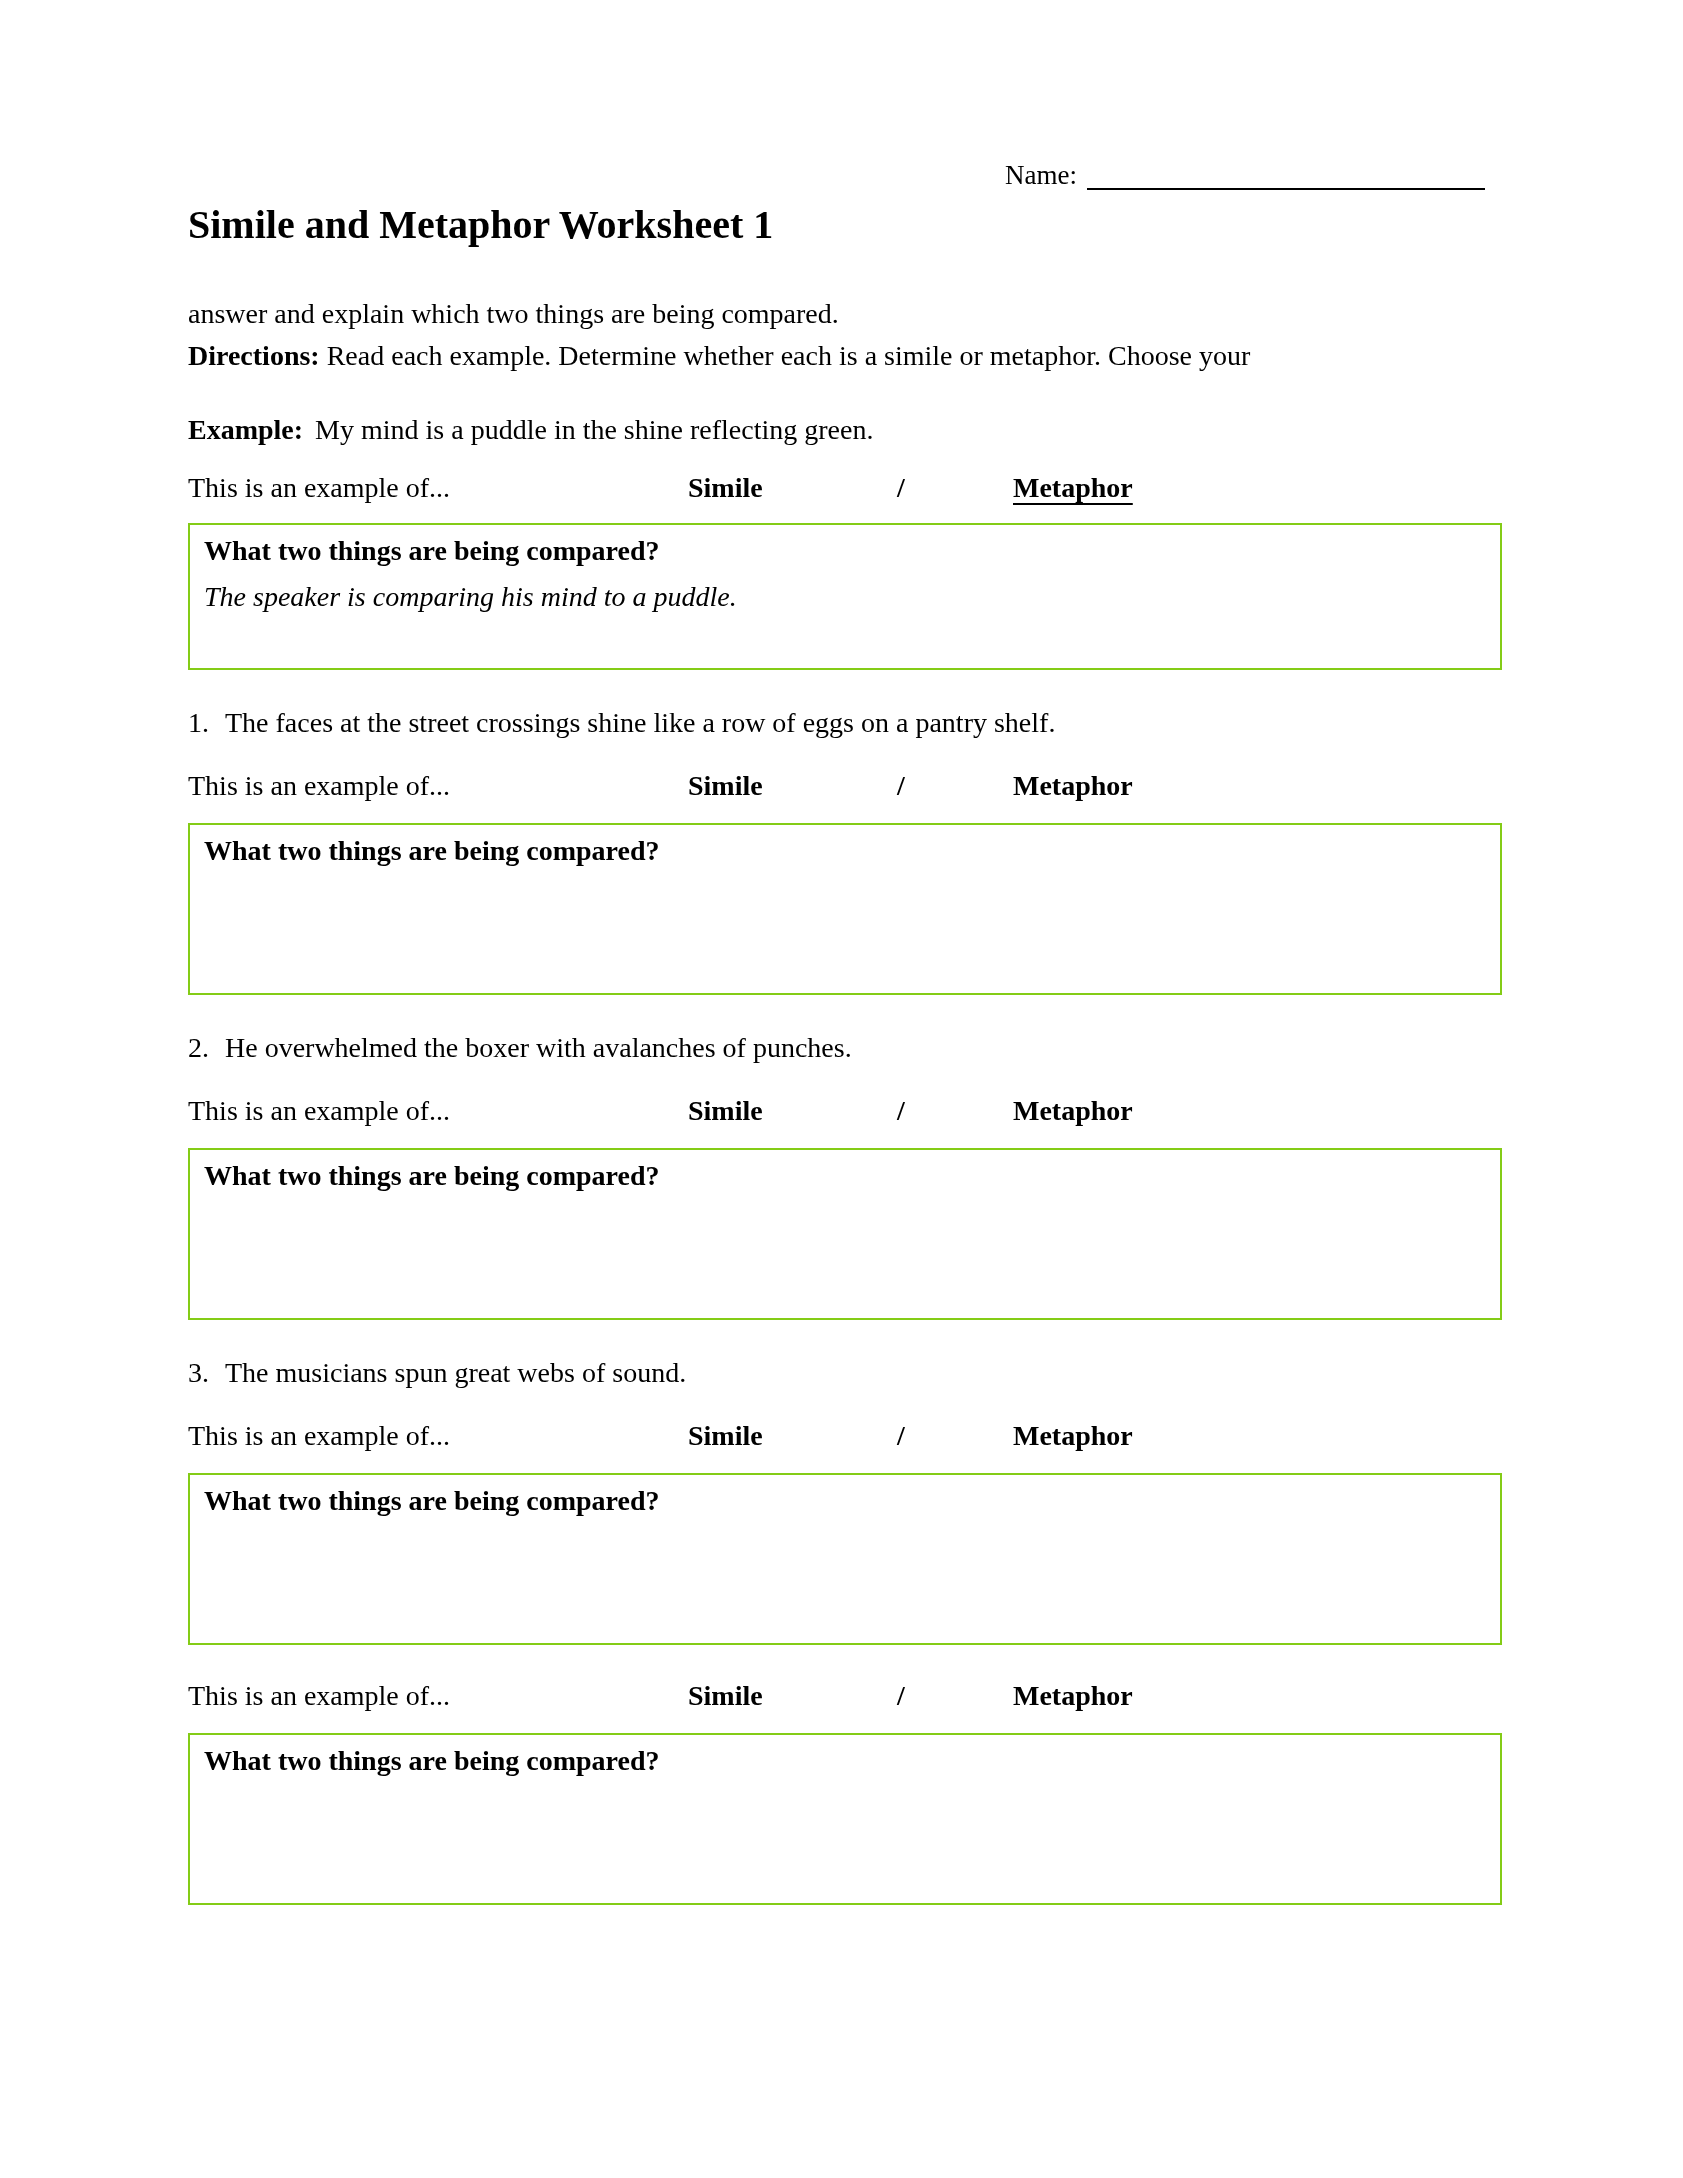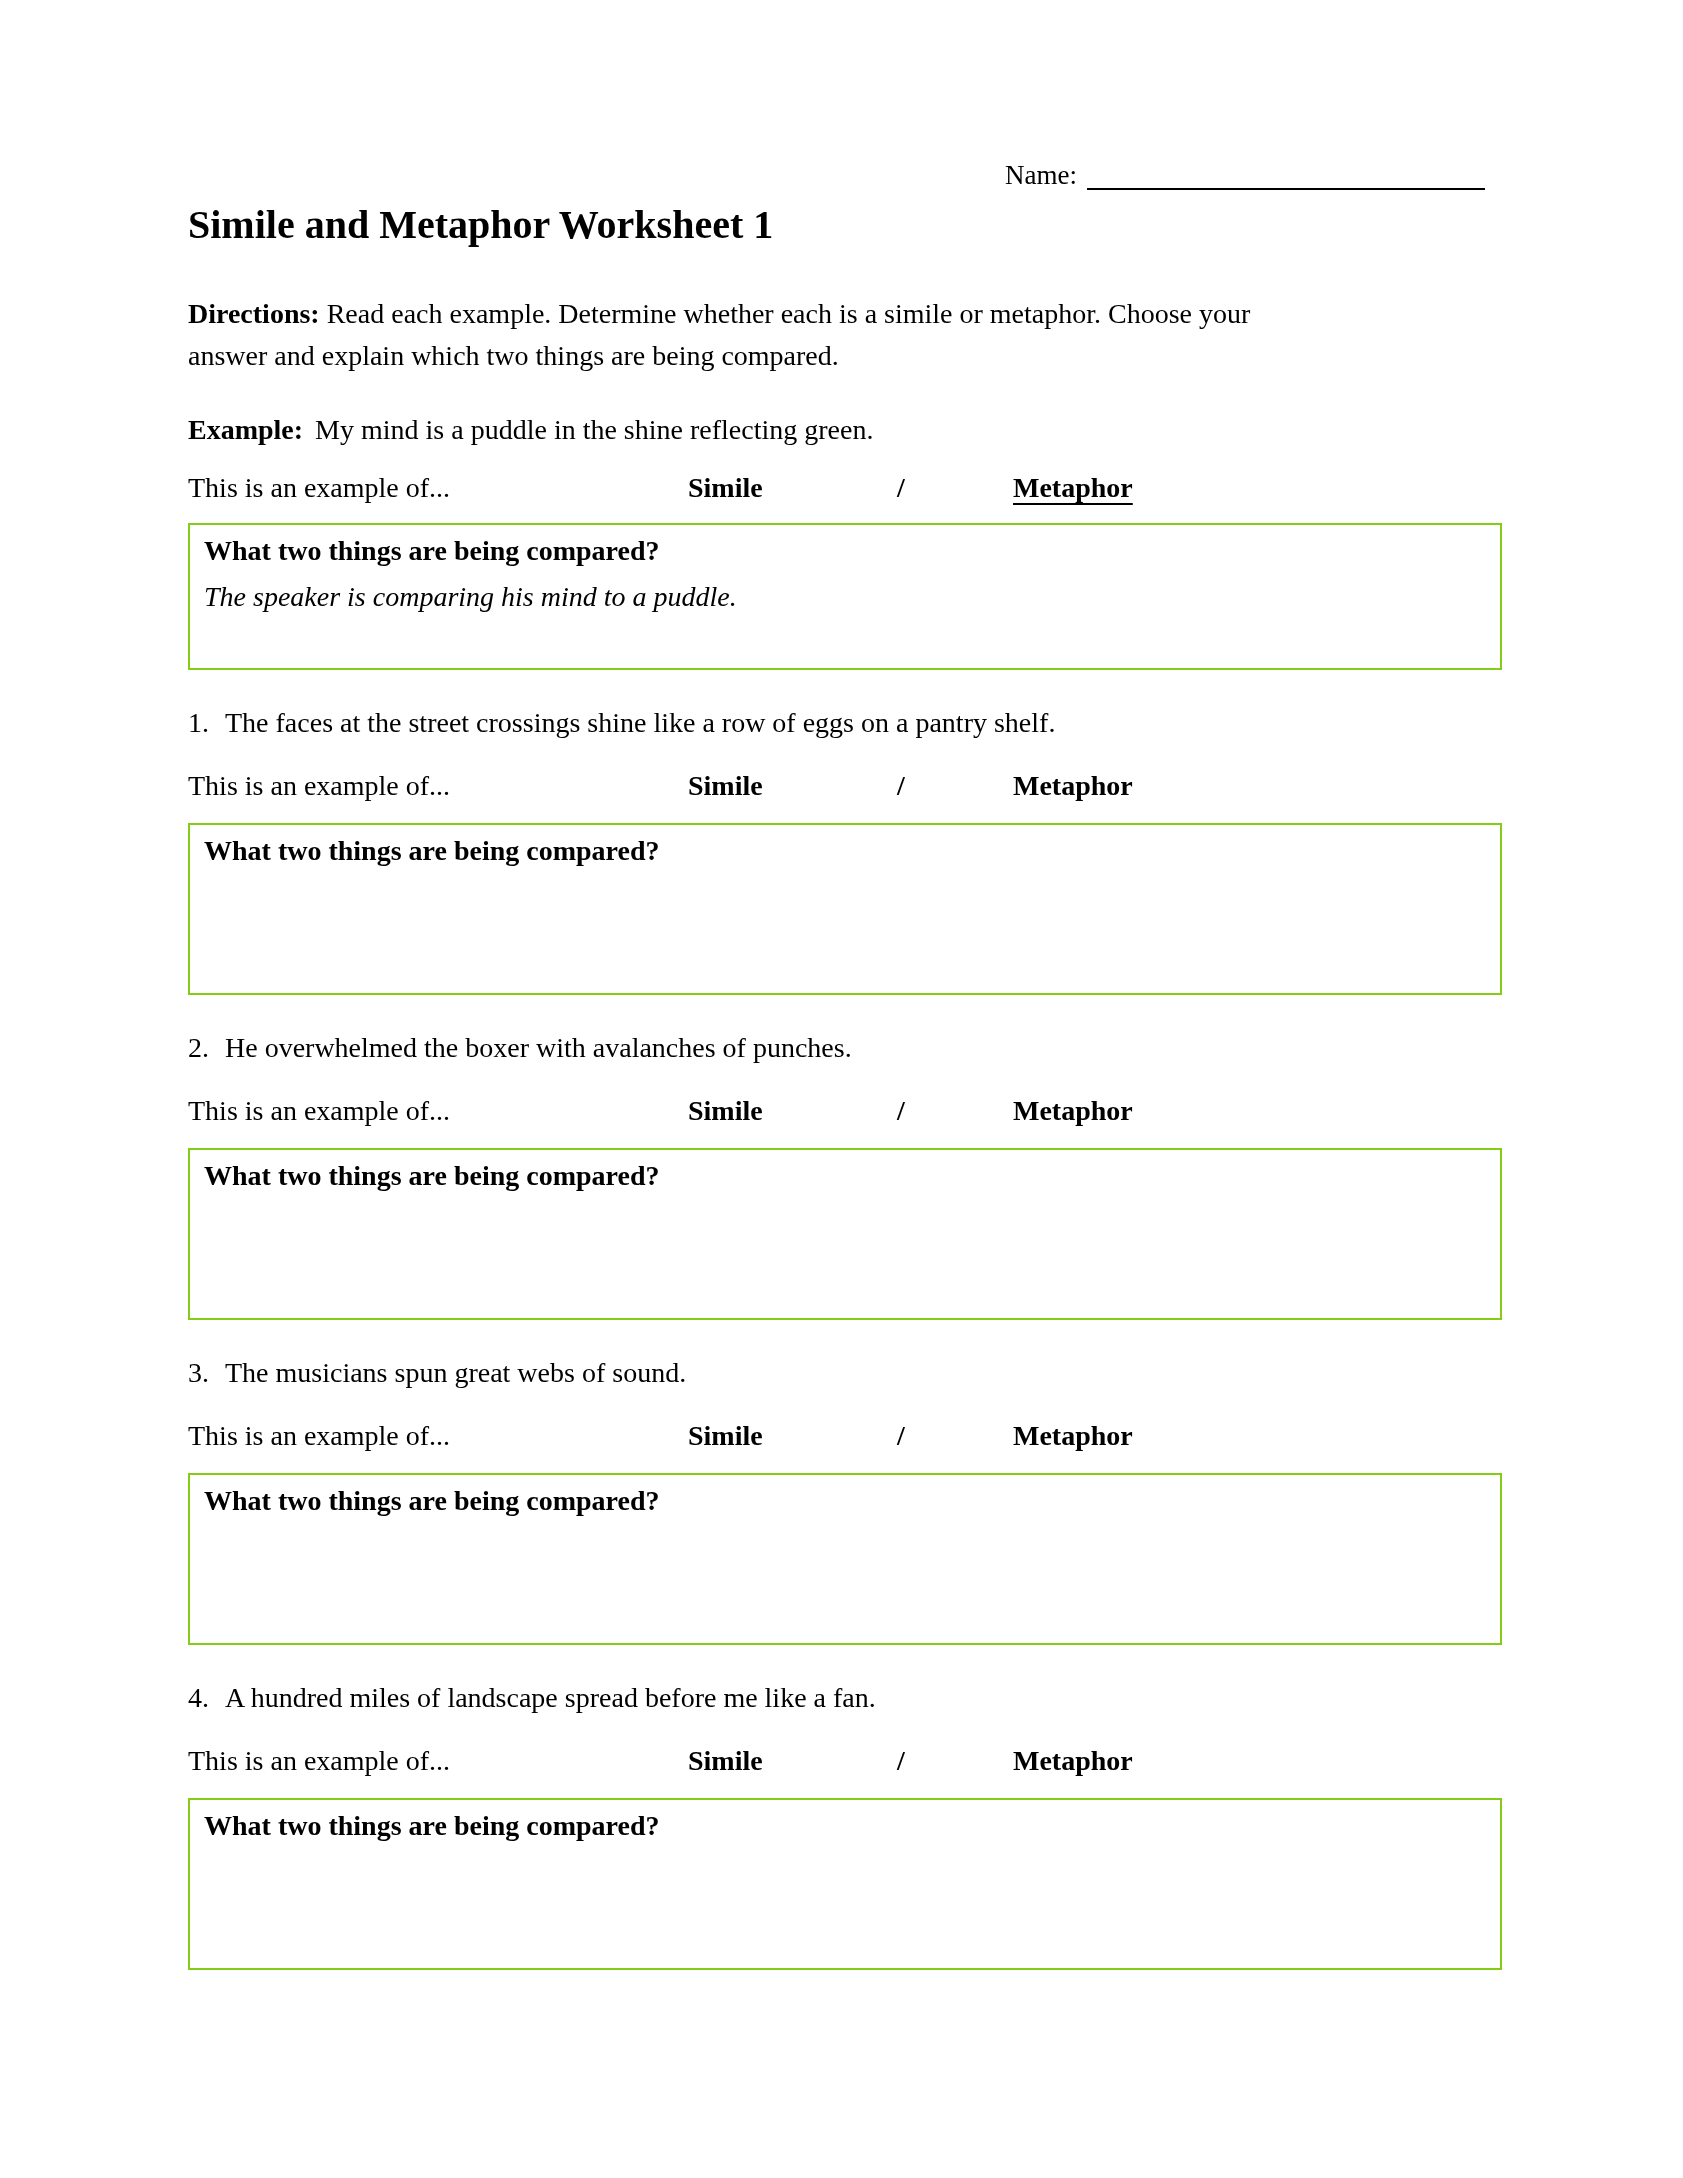--- a/index.html
+++ b/index.html
@@ -85,22 +85,22 @@
   <div class="content">
 
     <div class="name-row">
       <span class="name-label">Name:</span>
       <span class="name-line"></span>
     </div>
 
     <div class="page-title">Simile and Metaphor Worksheet 1</div>
 
     <div class="directions">
+      <div>answer and explain which two things are being compared.</div>
       <div><span class="lbl">Directions:</span> <span>Read each example. Determine whether each is a simile or metaphor. Choose your</span></div>
-      <div>answer and explain which two things are being compared.</div>
     </div>
 
     <div class="sentence-row">
       <span class="lbl">Example:</span><span>My mind is a puddle in the shine reflecting green.</span>
     </div>
     <div class="choice-row example">
       <span class="choice-prompt">This is an example of...</span>
       <span class="choice simile">Simile</span>
       <span class="choice-slash">/</span>
       <span class="choice metaphor selected">Metaphor</span>
@@ -152,23 +152,20 @@
         <span class="choice-slash">/</span>
         <span class="choice metaphor">Metaphor</span>
       </div>
       <div class="answer-box q-box">
         <div class="box-prompt">What two things are being compared?</div>
         <div class="box-write-area"></div>
       </div>
     </div>
 
     <div class="question-block">
-      <div class="q-sentence">
-        <span class="q-num">4.</span><span>A hundred miles of landscape spread before me like a fan.</span>
-      </div>
       <div class="choice-row">
         <span class="choice-prompt">This is an example of...</span>
         <span class="choice simile">Simile</span>
         <span class="choice-slash">/</span>
         <span class="choice metaphor">Metaphor</span>
       </div>
       <div class="answer-box q-box">
         <div class="box-prompt">What two things are being compared?</div>
         <div class="box-write-area"></div>
       </div>

